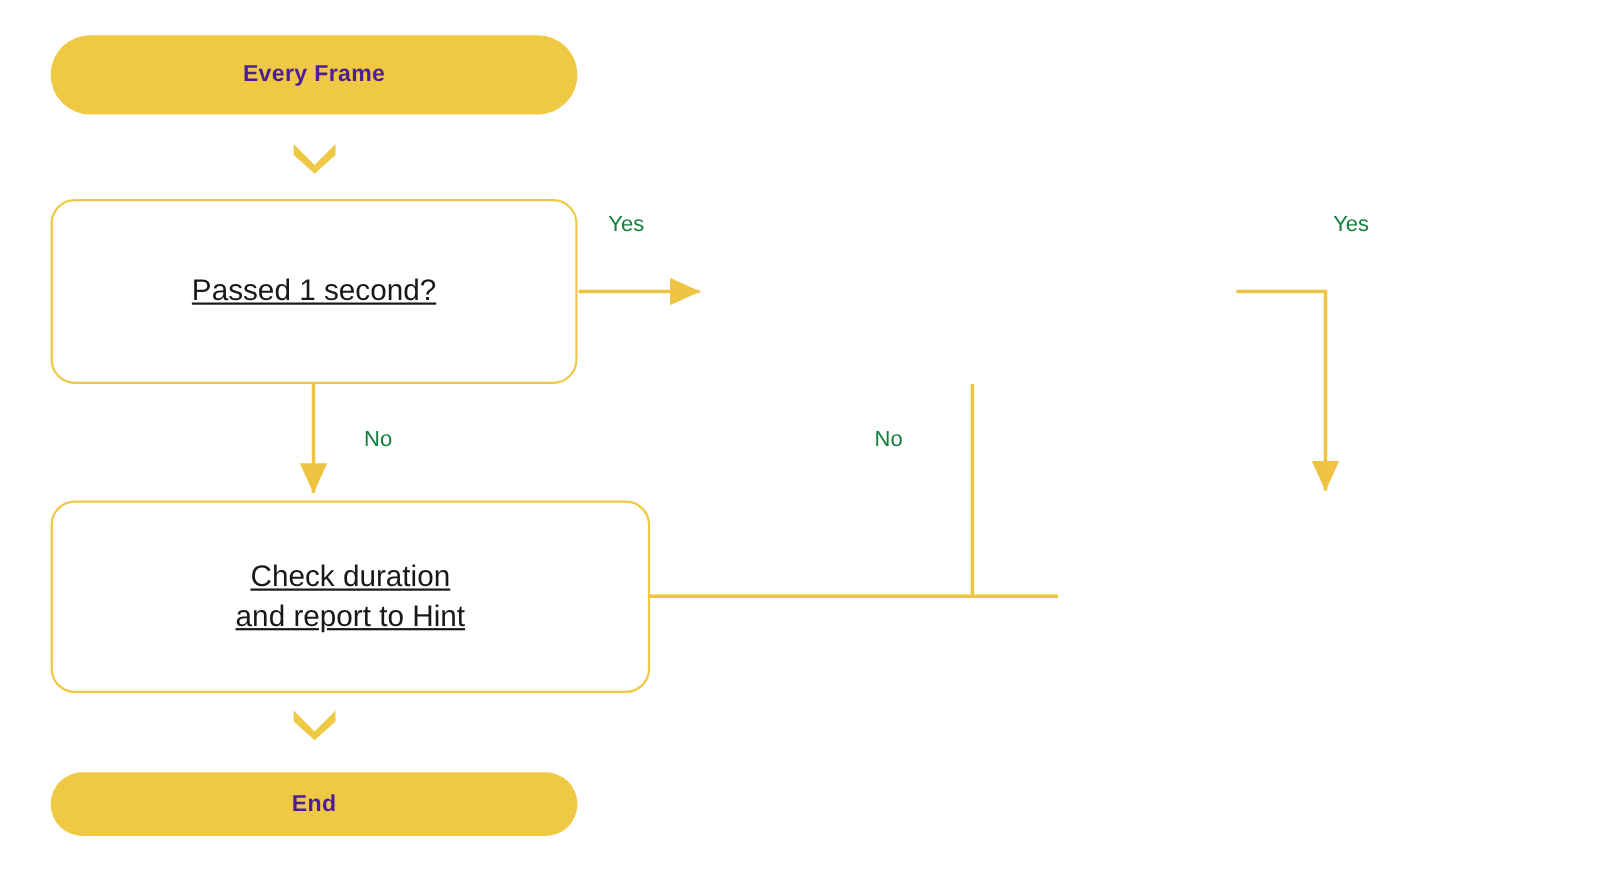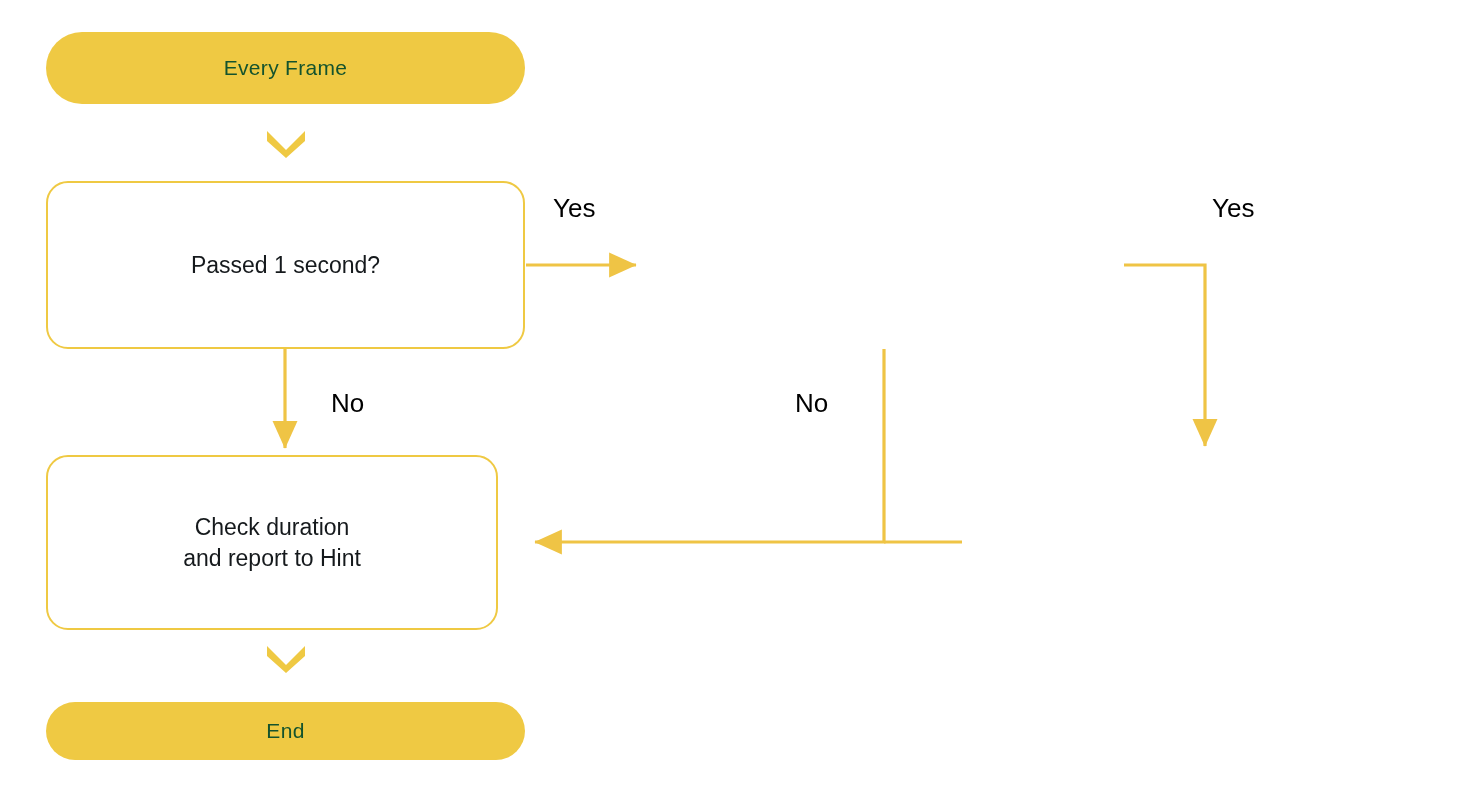--- a/index.html
+++ b/index.html
@@ -27,51 +27,52 @@
   }
 
   
   .capsule {
     position: absolute;
     display: flex;
     align-items: center;
     justify-content: center;
     background: #EFC943;
     border-radius: 999px;
-    color: #14532d;
+    color: #4c1d95;
     font-size: 21px;
-    font-weight: normal;
+    font-weight: bold;
     letter-spacing: 0.3px;
     font-family: "Liberation Sans", sans-serif;
   }
 
   
   .node {
     position: absolute;
     display: flex;
     align-items: center;
     justify-content: center;
     text-align: center;
     background: #ffffff;
     border: 2.2px solid #EFC943;
     border-radius: 22px;
     color: #15191C;
-    font-size: 23px;
+    font-size: 27px;
     font-weight: 400;
     line-height: 1.32;
     font-family: "Liberation Sans", sans-serif;
     box-sizing: border-box;
     white-space: pre-line;
+    text-decoration: underline;
   }
 
   
   .edge-label {
     position: absolute;
-    color: #000000;
-    font-size: 26px;
+    color: #15803d;
+    font-size: 20px;
     font-weight: 400;
     font-family: "Liberation Sans", sans-serif;
     white-space: nowrap;
   }
 
   
   .chevron {
     position: absolute;
   }
 </style>
@@ -115,21 +116,21 @@
 
   <svg class="chevron" style="left:265px; top:128px;" width="42" height="30" viewBox="0 0 42 30" xmlns="http://www.w3.org/2000/svg">
     <path d="M2,3 L21,22 L40,3 L40,13 L21,30 L2,13 Z" fill="#EFC943"></path>
   </svg>
 
   <div class="node" style="left:46px; top:181px; width:479px; height:168px;">
     <span>Passed 1 second?</span>
   </div>
 
 
-  <div class="node" style="left:46px; top:455px; width:452px; height:175px;">
+  <div class="node" style="left:46px; top:455px; width:545px; height:175px;">
     <span>Check duration
 and report to Hint</span>
   </div>
 
 
   <svg class="chevron" style="left:265px; top:643px;" width="42" height="30" viewBox="0 0 42 30" xmlns="http://www.w3.org/2000/svg">
     <path d="M2,3 L21,22 L40,3 L40,13 L21,30 L2,13 Z" fill="#EFC943"></path>
   </svg>
 
   <div class="capsule" style="left:46px; top:702px; width:479px; height:58px;">

